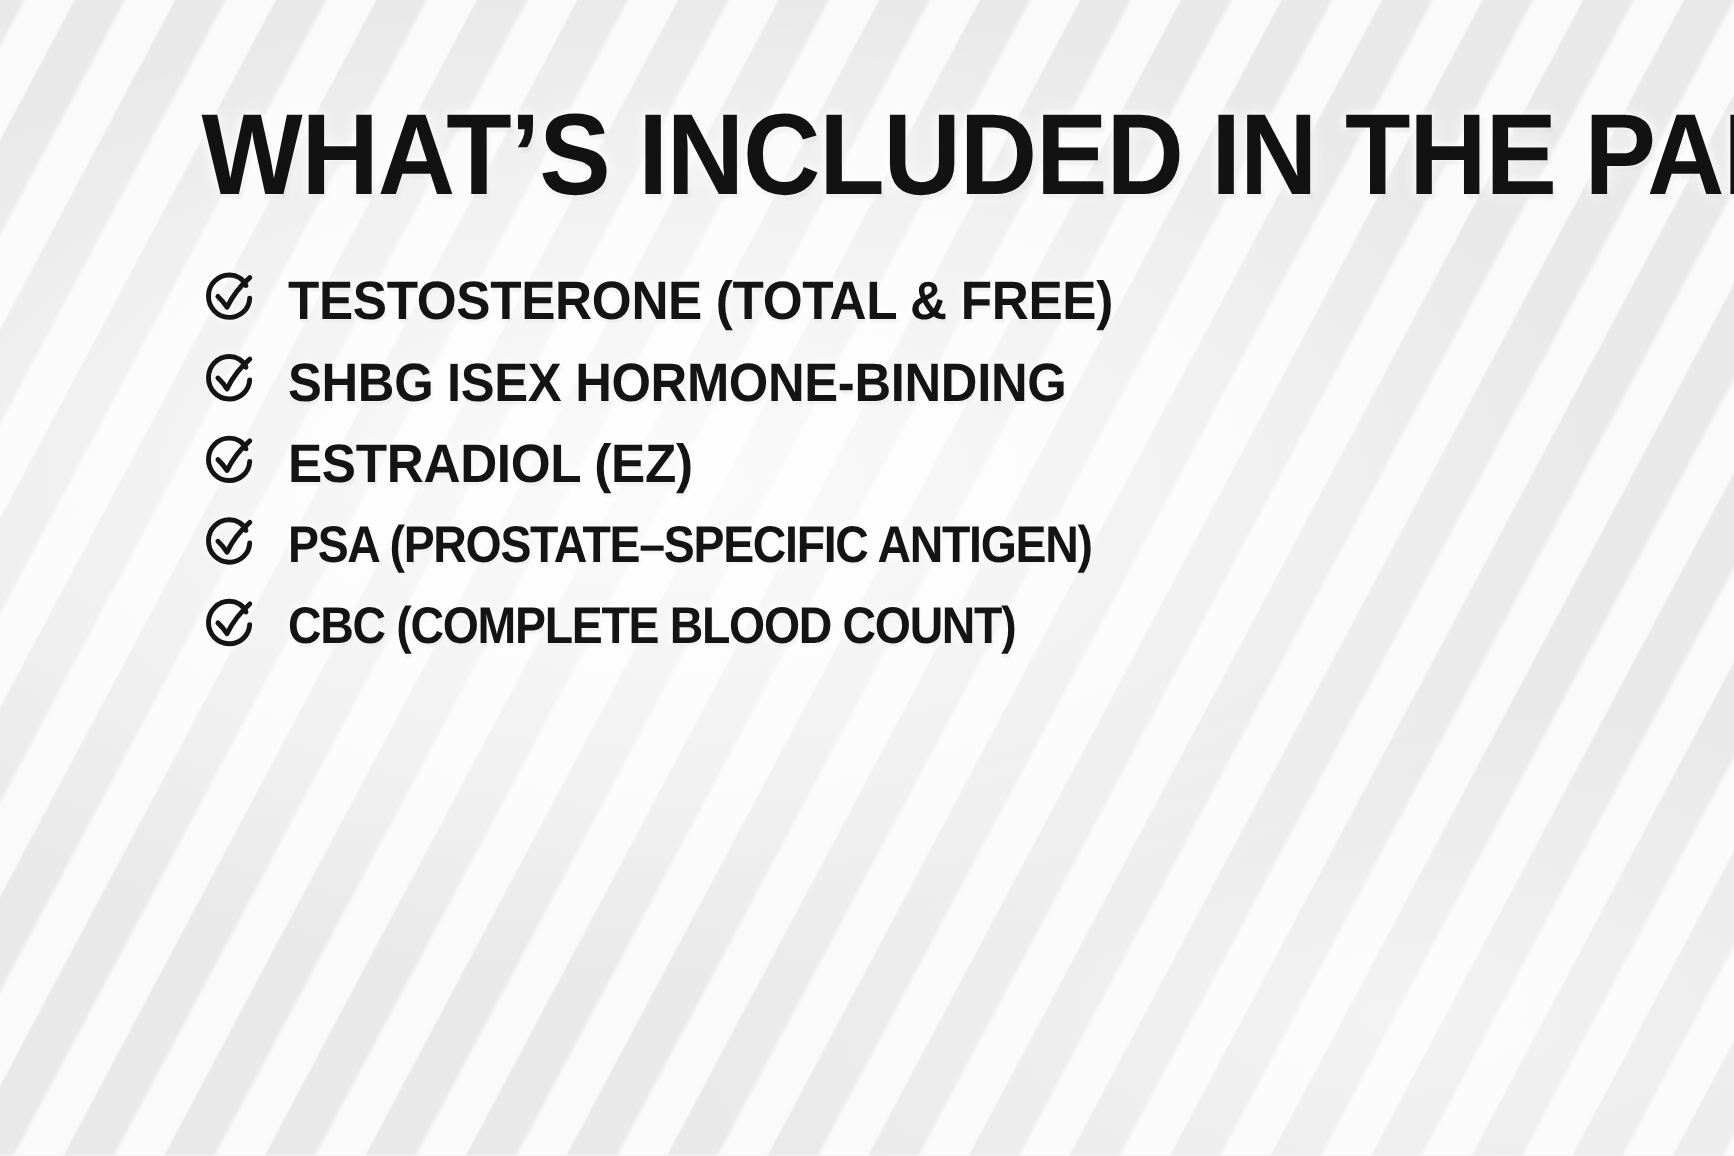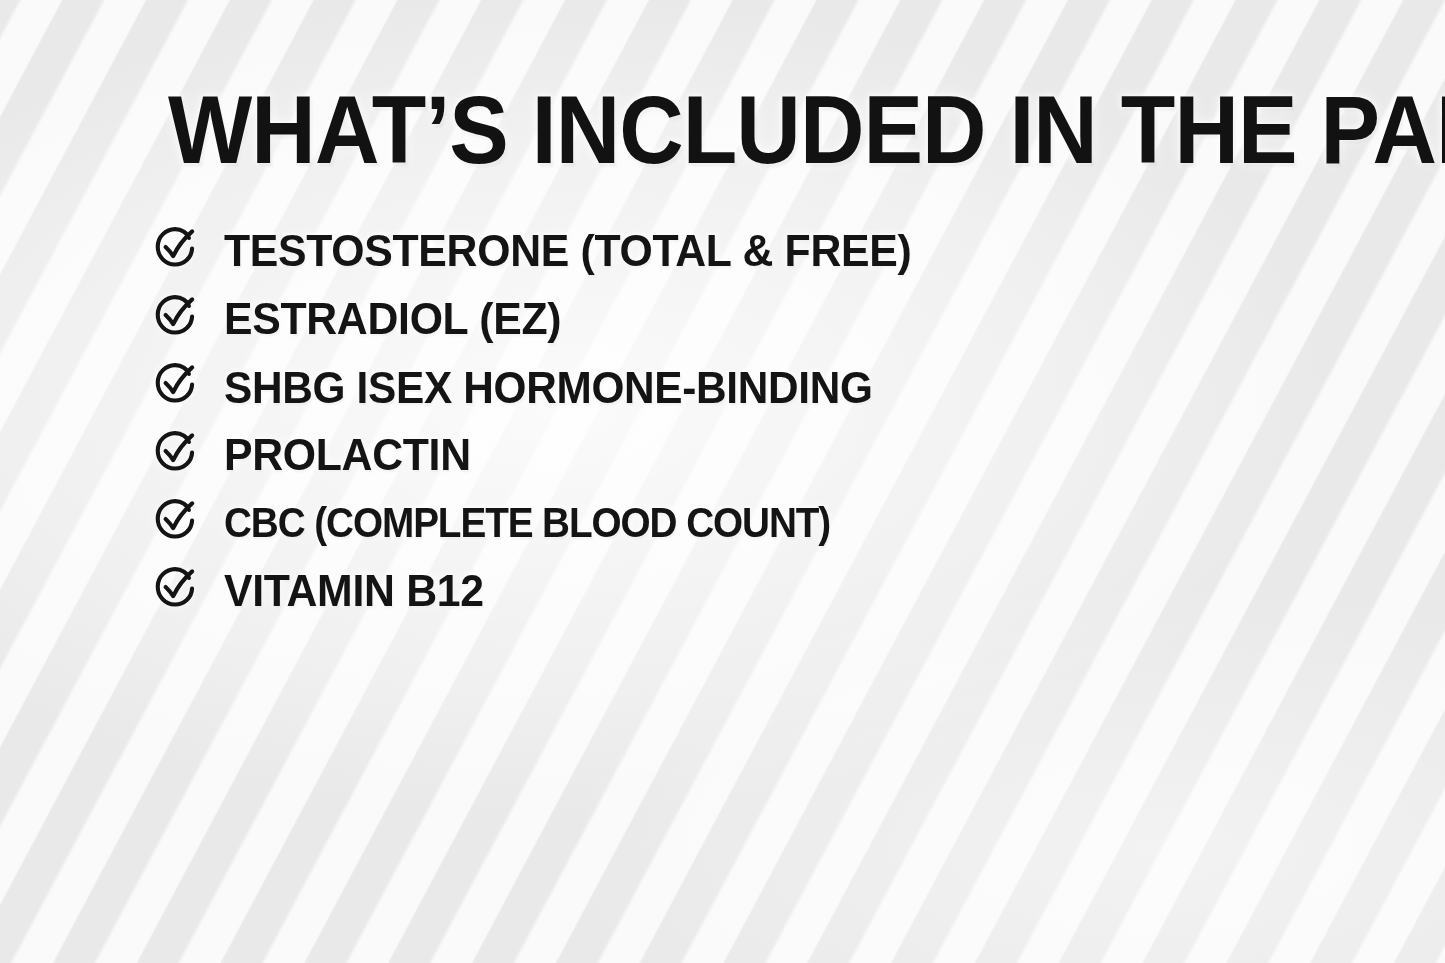--- a/index.html
+++ b/index.html
@@ -75,21 +75,21 @@
     transform-origin: left top;
     text-shadow:
       0 0 6px rgba(255,255,255,0.95),
       0 0 14px rgba(255,255,255,0.75),
       2px 3px 3px rgba(150,150,150,0.25);
   }
 
   
   .checklist {
     position: absolute;
-    left: 152px;
+    left: 168px;
     top: 216px;
     width: 1190px;
   }
 
   .list-item {
     position: relative;
     height: 68px;
     display: flex;
     align-items: center;
   }
@@ -171,69 +171,60 @@
       <div class="list-item r0">
         <span class="check-icon">
           <svg viewBox="0 0 48 48" aria-hidden="true">
             <path d="M38.5 13.5 C36.5 7.8 30.5 4.2 24.0 4.3 C14.2 4.4 6.2 12.2 6.0 22.3 C5.8 32.6 13.6 41.0 23.8 41.2 C33.4 41.4 41.4 34.0 41.8 24.6" fill="none" stroke="#141414" stroke-width="4.3" stroke-linecap="round"></path>
             <path d="M14.2 23.0 C17.0 25.6 19.6 28.6 22.1 32.4 C26.6 23.0 33.2 14.2 41.9 6.6" fill="none" stroke="#141414" stroke-width="4.3" stroke-linecap="round" stroke-linejoin="round"></path>
           </svg>
         </span>
         <span class="item-label">TESTOSTERONE (TOTAL &amp; FREE)</span>
       </div>
 
+      <div class="list-item r1">
+        <span class="check-icon">
+          <svg viewBox="0 0 48 48" aria-hidden="true">
+            <path d="M38.5 13.5 C36.5 7.8 30.5 4.2 24.0 4.3 C14.2 4.4 6.2 12.2 6.0 22.3 C5.8 32.6 13.6 41.0 23.8 41.2 C33.4 41.4 41.4 34.0 41.8 24.6" fill="none" stroke="#141414" stroke-width="4.3" stroke-linecap="round"></path>
+            <path d="M14.2 23.0 C17.0 25.6 19.6 28.6 22.1 32.4 C26.6 23.0 33.2 14.2 41.9 6.6" fill="none" stroke="#141414" stroke-width="4.3" stroke-linecap="round" stroke-linejoin="round"></path>
+          </svg>
+        </span>
+        <span class="item-label">SHBG ISEX HORMONE-BINDING</span>
+      </div>
+
       <div class="list-item r2">
         <span class="check-icon">
           <svg viewBox="0 0 48 48" aria-hidden="true">
             <path d="M38.5 13.5 C36.5 7.8 30.5 4.2 24.0 4.3 C14.2 4.4 6.2 12.2 6.0 22.3 C5.8 32.6 13.6 41.0 23.8 41.2 C33.4 41.4 41.4 34.0 41.8 24.6" fill="none" stroke="#141414" stroke-width="4.3" stroke-linecap="round"></path>
             <path d="M14.2 23.0 C17.0 25.6 19.6 28.6 22.1 32.4 C26.6 23.0 33.2 14.2 41.9 6.6" fill="none" stroke="#141414" stroke-width="4.3" stroke-linecap="round" stroke-linejoin="round"></path>
           </svg>
         </span>
         <span class="item-label">ESTRADIOL (EZ)</span>
       </div>
 
-      <div class="list-item r1">
-        <span class="check-icon">
-          <svg viewBox="0 0 48 48" aria-hidden="true">
-            <path d="M38.5 13.5 C36.5 7.8 30.5 4.2 24.0 4.3 C14.2 4.4 6.2 12.2 6.0 22.3 C5.8 32.6 13.6 41.0 23.8 41.2 C33.4 41.4 41.4 34.0 41.8 24.6" fill="none" stroke="#141414" stroke-width="4.3" stroke-linecap="round"></path>
-            <path d="M14.2 23.0 C17.0 25.6 19.6 28.6 22.1 32.4 C26.6 23.0 33.2 14.2 41.9 6.6" fill="none" stroke="#141414" stroke-width="4.3" stroke-linecap="round" stroke-linejoin="round"></path>
-          </svg>
-        </span>
-        <span class="item-label">SHBG ISEX HORMONE-BINDING</span>
-      </div>
-
-
-
-      <div class="list-item r5">
-        <span class="check-icon">
-          <svg viewBox="0 0 48 48" aria-hidden="true">
-            <path d="M38.5 13.5 C36.5 7.8 30.5 4.2 24.0 4.3 C14.2 4.4 6.2 12.2 6.0 22.3 C5.8 32.6 13.6 41.0 23.8 41.2 C33.4 41.4 41.4 34.0 41.8 24.6" fill="none" stroke="#141414" stroke-width="4.3" stroke-linecap="round"></path>
-            <path d="M14.2 23.0 C17.0 25.6 19.6 28.6 22.1 32.4 C26.6 23.0 33.2 14.2 41.9 6.6" fill="none" stroke="#141414" stroke-width="4.3" stroke-linecap="round" stroke-linejoin="round"></path>
-          </svg>
-        </span>
-        <span class="item-label">PROLACTIN</span>
-      </div>
+      <div class="list-item alt r3">
+        <span class="check-icon">
+          <svg viewBox="0 0 48 48" aria-hidden="true">
+            <path d="M38.5 13.5 C36.5 7.8 30.5 4.2 24.0 4.3 C14.2 4.4 6.2 12.2 6.0 22.3 C5.8 32.6 13.6 41.0 23.8 41.2 C33.4 41.4 41.4 34.0 41.8 24.6" fill="none" stroke="#141414" stroke-width="4.3" stroke-linecap="round"></path>
+            <path d="M14.2 23.0 C17.0 25.6 19.6 28.6 22.1 32.4 C26.6 23.0 33.2 14.2 41.9 6.6" fill="none" stroke="#141414" stroke-width="4.3" stroke-linecap="round" stroke-linejoin="round"></path>
+          </svg>
+        </span>
+        <span class="item-label">PSA (PROSTATE–SPECIFIC ANTIGEN)</span>
+      </div>
+
+
 
 
 
       <div class="list-item alt r8">
         <span class="check-icon">
           <svg viewBox="0 0 48 48" aria-hidden="true">
             <path d="M38.5 13.5 C36.5 7.8 30.5 4.2 24.0 4.3 C14.2 4.4 6.2 12.2 6.0 22.3 C5.8 32.6 13.6 41.0 23.8 41.2 C33.4 41.4 41.4 34.0 41.8 24.6" fill="none" stroke="#141414" stroke-width="4.3" stroke-linecap="round"></path>
             <path d="M14.2 23.0 C17.0 25.6 19.6 28.6 22.1 32.4 C26.6 23.0 33.2 14.2 41.9 6.6" fill="none" stroke="#141414" stroke-width="4.3" stroke-linecap="round" stroke-linejoin="round"></path>
           </svg>
         </span>
         <span class="item-label">CBC (COMPLETE BLOOD COUNT)</span>
       </div>
 
-      <div class="list-item r9">
-        <span class="check-icon">
-          <svg viewBox="0 0 48 48" aria-hidden="true">
-            <path d="M38.5 13.5 C36.5 7.8 30.5 4.2 24.0 4.3 C14.2 4.4 6.2 12.2 6.0 22.3 C5.8 32.6 13.6 41.0 23.8 41.2 C33.4 41.4 41.4 34.0 41.8 24.6" fill="none" stroke="#141414" stroke-width="4.3" stroke-linecap="round"></path>
-            <path d="M14.2 23.0 C17.0 25.6 19.6 28.6 22.1 32.4 C26.6 23.0 33.2 14.2 41.9 6.6" fill="none" stroke="#141414" stroke-width="4.3" stroke-linecap="round" stroke-linejoin="round"></path>
-          </svg>
-        </span>
-        <span class="item-label">VITAMIN B12</span>
-      </div>
 
     </div>
   </div>
 </div>
 
 </body></html>

